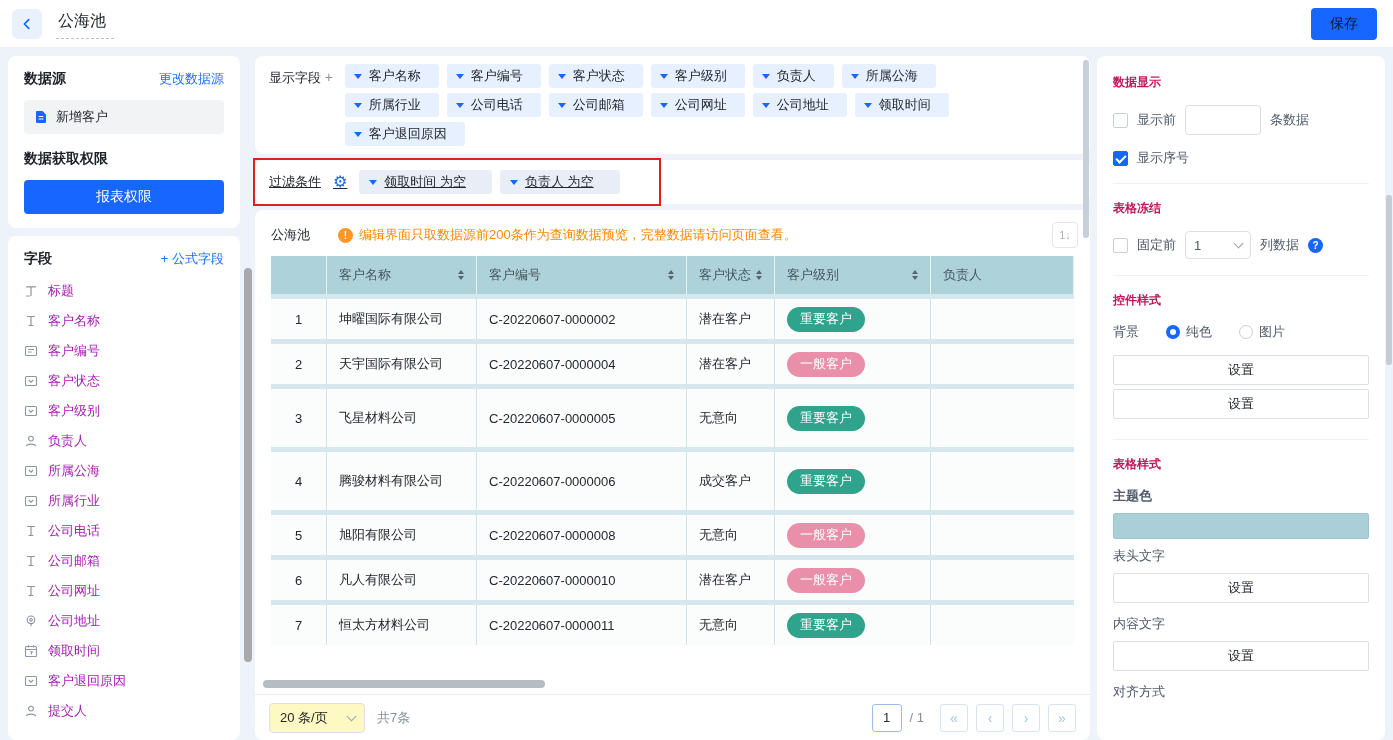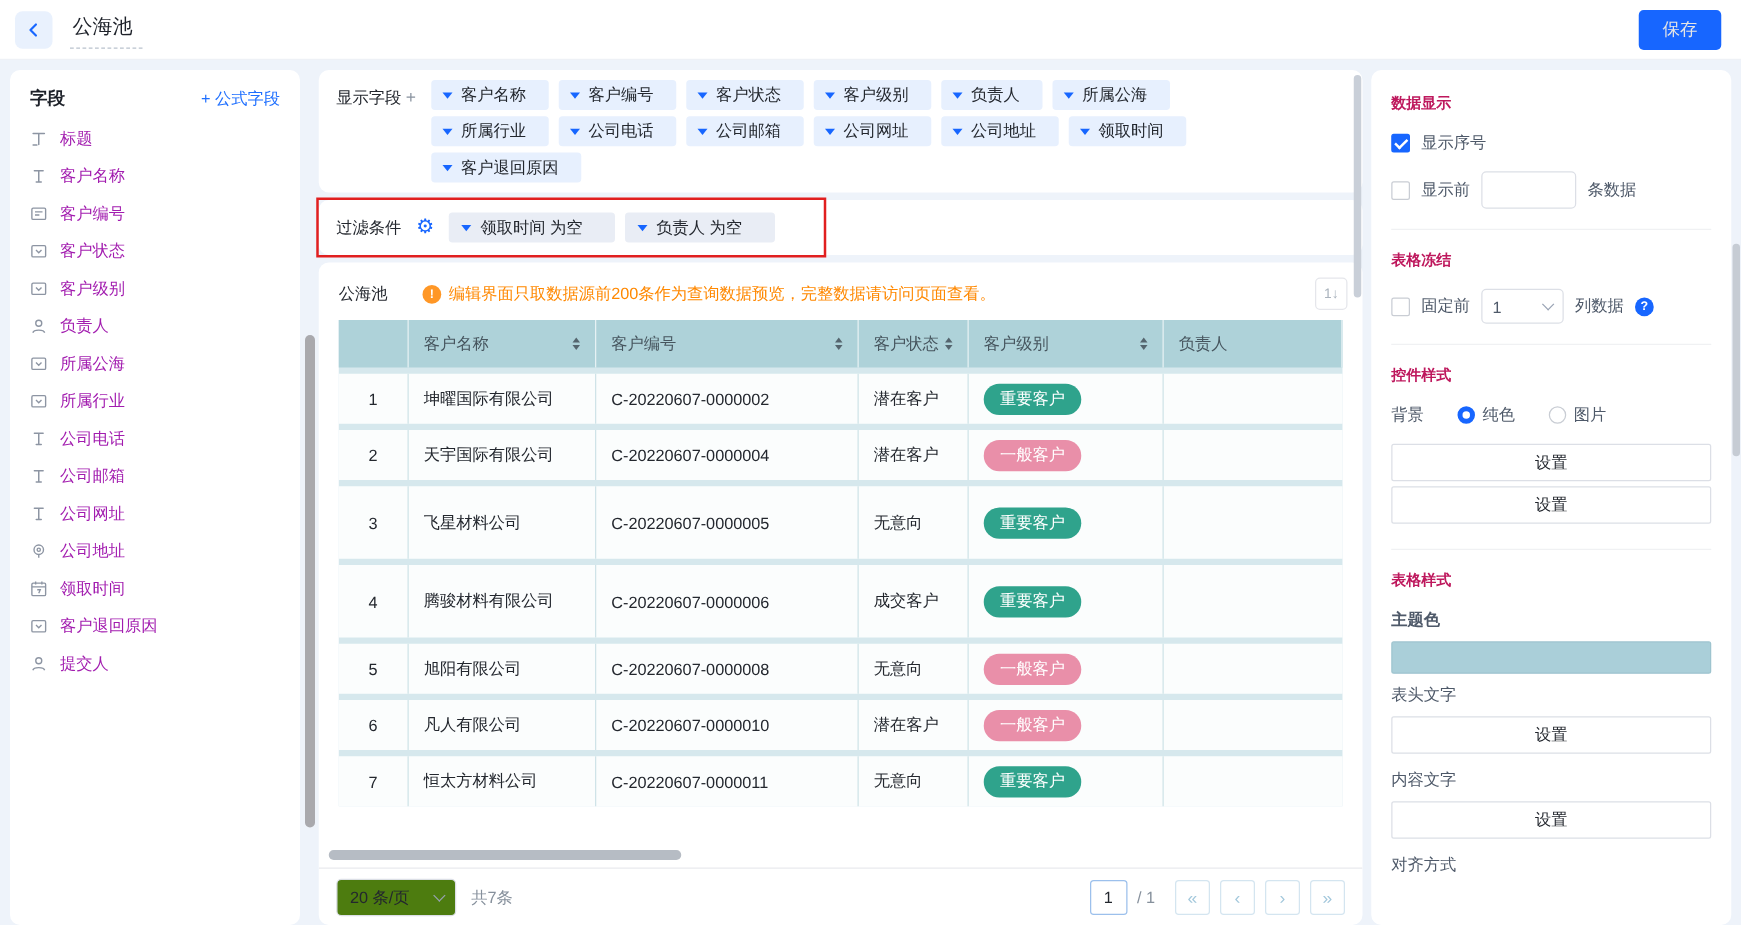--- a/index.html
+++ b/index.html
@@ -3,21 +3,21 @@
 <meta charset="utf-8">
 <style>
   * { box-sizing: border-box; margin: 0; padding: 0; }
   html,body { width:1393px; height:740px; overflow:hidden; }
   body { background:#eef3fa; font-family:"Liberation Sans","DejaVu Sans",sans-serif; color:#23272e; }
 
   
   .topbar { height:48px; background:#fff; border-bottom:1px solid #eef1f6; display:flex; align-items:center; padding:0 16px 0 12px; }
   .back-btn { width:30px; height:30px; border-radius:6px; background:#e9f1fd; border:none; display:flex; align-items:center; justify-content:center; margin-right:14px; cursor:pointer; }
   .page-title { font-size:16px; color:#1d2129; border-bottom:1px dashed #b9c2cd; padding:2px 8px 6px 2px; }
-  .save-btn { margin-left:auto; width:66px; height:32px; background:#1766ff; color:#e5e5e5; border:none; border-radius:4px; font-size:14px; cursor:pointer; }
+  .save-btn { margin-left:auto; width:66px; height:32px; background:#1766ff; color:#0f172a; border:none; border-radius:4px; font-size:14px; cursor:pointer; }
 
   
   .content { display:flex; padding:8px 0 0 8px; height:692px; align-items:stretch; }
   .card { background:#fff; border-radius:8px; }
   .left-col { width:232px; display:flex; flex-direction:column; gap:8px; }
   .gutter { width:15px; position:relative; }
   .gutter-thumb { position:absolute; left:4px; top:212px; width:8px; height:394px; background:#a9a9ad; border-radius:4px; }
   .main-col { width:835px; display:flex; flex-direction:column; gap:6px; position:relative; }
   .right-gap { width:7px; }
   .right-col { width:288px; }
@@ -42,21 +42,21 @@
   .df-card { padding:8px 14px; display:flex; gap:12px; }
   .df-label { font-size:13px; padding-top:5px; white-space:nowrap; }
   .plus { color:#8a93a0; font-size:14px; }
   .chip-rows { display:flex; flex-direction:column; gap:5px; }
   .chip-row { display:flex; gap:8px; }
   .chip { display:inline-flex; align-items:center; gap:7px; background:#e7f0fe; border-radius:3px; height:24px; padding:0 18px 0 9px; font-size:13px; color:#23272e; cursor:pointer; }
   .chip-caret { width:0; height:0; border-left:4px solid transparent; border-right:4px solid transparent; border-top:5px solid #1766ff; }
   .chip.filter { background:#e9edf5; padding:0 26px 0 10px; }
 
   
-  .filter-card { height:44px; padding:0 14px; display:flex; align-items:center; gap:12px; }
+  .filter-card { height:44px; padding:0 14px; display:flex; align-items:center; gap:12px;text-decoration:underline; }
   .gear { color:#1766ff; font-size:16px; line-height:1; cursor:pointer; }
   .annotation { position:absolute; left:-2px; top:102px; width:408px; height:48px; border:2px solid #e11f1f; z-index:6; pointer-events:none; }
 
   
   .table-card { flex:1; position:relative; padding:10px 16px 46px; overflow:hidden; }
   .tbl-title-row { display:flex; align-items:center; gap:28px; height:30px; }
   .tbl-name { font-size:13px; }
   .warning { display:flex; align-items:center; gap:6px; font-size:13px; color:#ff8800; }
   .warn-icon { width:15px; height:15px; border-radius:50%; background:#ff9726; color:#fff; font-size:10px; font-weight:bold; display:flex; align-items:center; justify-content:center; flex:none; }
   .sort-box { position:absolute; top:12px; right:12px; width:26px; height:26px; border:1px solid #e5e6eb; border-radius:4px; color:#aab3bd; font-size:11px; display:flex; align-items:center; justify-content:center; cursor:pointer; background:#fff; }
@@ -70,21 +70,21 @@
   .c0 { width:56px; justify-content:center; padding:0; }
   .c1 { width:150px; } .c2 { width:210px; } .c3 { width:88px; } .c4 { width:156px; }
   .c5 { flex:1; border-right:none; }
   .sorter { margin-left:auto; display:flex; flex-direction:column; gap:2px; align-items:center; cursor:pointer; }
   .tri-up { width:0; height:0; border-left:3.5px solid transparent; border-right:3.5px solid transparent; border-bottom:4.5px solid #55656e; }
   .tri-down { width:0; height:0; border-left:3.5px solid transparent; border-right:3.5px solid transparent; border-top:4.5px solid #55656e; }
   .badge { height:25px; padding:0 13px; border-radius:13px; display:inline-flex; align-items:center; color:#fff; font-size:13px; }
   .hscroll-thumb { position:absolute; left:8px; bottom:52px; width:282px; height:8px; border-radius:4px; background:#b6bcc4; cursor:pointer; }
 
   .pagination { position:absolute; left:0; right:0; bottom:0; height:46px; border-top:1px solid #e9eaee; display:flex; align-items:center; padding:0 14px; }
-  .psel { width:96px; height:30px; border:1px solid #dcdfe6; border-radius:4px; display:flex; align-items:center; justify-content:space-between; padding:0 9px 0 10px; font-size:13px; background:#4d7c0f; cursor:pointer; }
+  .psel { width:96px; height:30px; border:1px solid #dcdfe6; border-radius:4px; display:flex; align-items:center; justify-content:space-between; padding:0 9px 0 10px; font-size:13px; background:#fef9c3; cursor:pointer; }
   .chev { width:7px; height:7px; border-right:1.4px solid #98a2b3; border-bottom:1.4px solid #98a2b3; transform:rotate(45deg); margin-top:-3px; }
   .total { margin-left:12px; font-size:13px; color:#86909c; }
   .pager { margin-left:auto; display:flex; align-items:center; }
   .cur-page { width:30px; height:28px; border:1px solid #9cc0ec; border-radius:3px; display:flex; align-items:center; justify-content:center; font-size:13px; background:#fff; }
   .page-of { margin:0 8px; color:#86909c; font-size:13px; }
   .pg-btn { width:28px; height:28px; margin-left:8px; border:1px solid #d4e5f0; border-radius:3px; background:#fff; color:#a3c8dc; font-size:14px; display:flex; align-items:center; justify-content:center; cursor:pointer; }
 
   
   .right-card { height:100%; padding:18px 16px; overflow:hidden; }
   .sec-title { font-size:12px; font-weight:bold; color:#be185d; margin-bottom:14px; }
@@ -115,20 +115,37 @@
         </svg>
     </span>
   </button>
   <div class="page-title">公海池</div>
   <button class="save-btn">保存</button>
 </div>
 
 <div class="content">
 
   <div class="left-col">
+    <div class="card ds-card">
+      <div class="row-between">
+        <span class="sec-head">数据源</span>
+        <a class="link">更改数据源</a>
+      </div>
+      <div class="source-box">
+        <span style="display:flex;">
+          <svg width="14" height="14" viewBox="0 0 14 14">
+              <path d="M3 1h5.5L12 4.5V12a1 1 0 0 1-1 1H3a1 1 0 0 1-1-1V2a1 1 0 0 1 1-1z" fill="#1766ff"></path>
+              <path d="M5 6.5h4M5 9h4" stroke="#fff" stroke-width="1.1" stroke-linecap="round"></path>
+            </svg>
+        </span>
+        <span>新增客户</span>
+      </div>
+      <div class="sec-head perm-title">数据获取权限</div>
+      <button class="perm-btn">报表权限</button>
+    </div>
 
     <div class="card fields-card">
       <div class="row-between fields-head">
         <span class="sec-head">字段</span>
         <a class="link">+ 公式字段</a>
       </div>
       <div id="field-list">
           <div class="f-item">
             <span class="f-icon">
               <svg width="14" height="14" viewBox="0 0 14 14" fill="none" stroke="currentColor" stroke-width="1.2" stroke-linecap="round">
@@ -497,28 +514,28 @@
     </div>
   </div>
 
   <div class="right-gap"></div>
 
   <div class="right-col">
     <div class="card right-card">
 
       <div class="sec-title">数据显示</div>
       <div class="ctl-row">
-        <span class="cb checked" id="cb-show-index"></span>
-        <span>显示序号</span>
-      </div>
-      <div class="ctl-row">
         <span class="cb" id="cb-show-top"></span>
         <span>显示前</span>
         <input class="num-input" value="" style="">
         <span>条数据</span>
+      </div>
+      <div class="ctl-row">
+        <span class="cb checked" id="cb-show-index"></span>
+        <span>显示序号</span>
       </div>
 
       <div class="divider"></div>
 
       <div class="sec-title">表格冻结</div>
       <div class="ctl-row">
         <span class="cb" id="cb-freeze"></span>
         <span>固定前</span>
         <div class="mini-select">
           <span>1</span>

